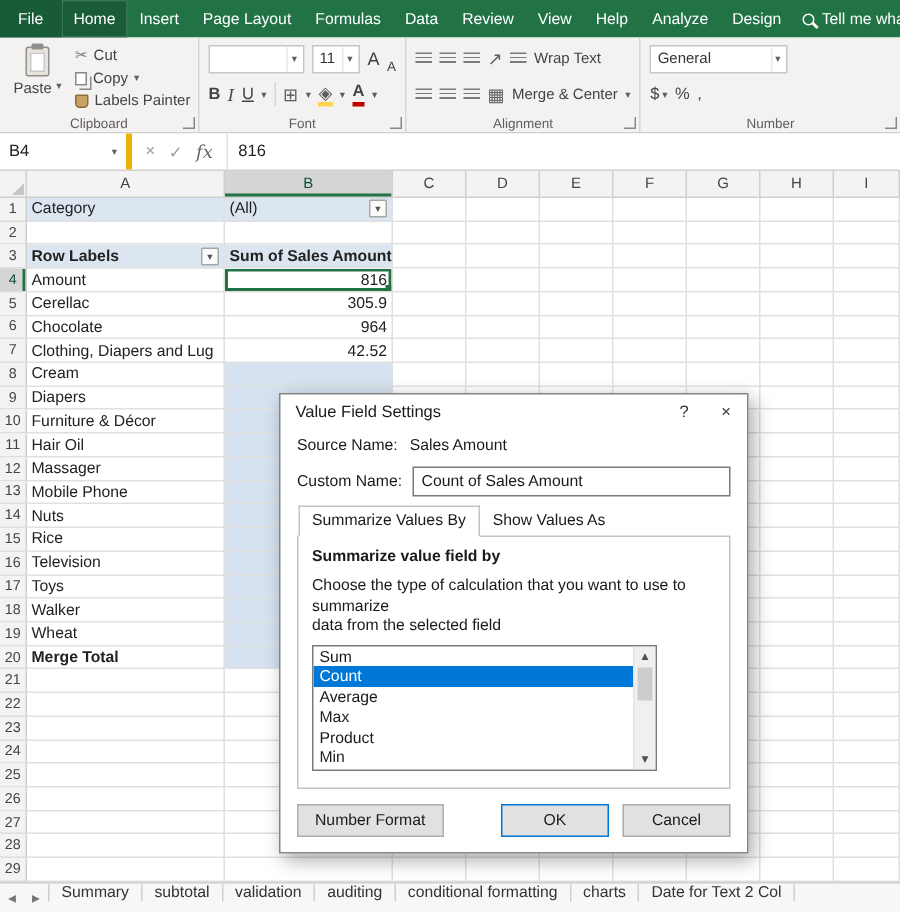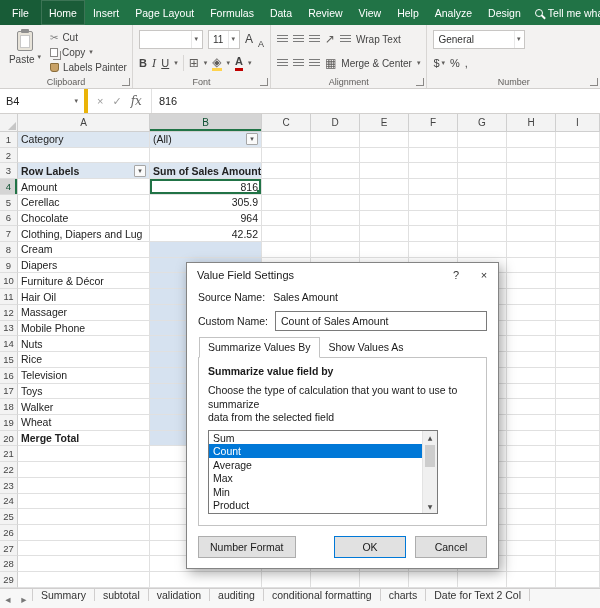--- a/index.html
+++ b/index.html
@@ -790,22 +790,22 @@
       <div class="dlg-panel">
         <div class="panel-title">Summarize value field by</div>
         <div class="panel-desc">Choose the type of calculation that you want to use to summarize
 data from the selected field</div>
         <div class="listbox">
           <div class="opts" id="lbopts">
               <div class="opt">Sum</div>
               <div class="opt sel">Count</div>
               <div class="opt">Average</div>
               <div class="opt">Max</div>
+              <div class="opt">Product</div>
               <div class="opt">Min</div>
-              <div class="opt">Product</div>
             </div>
           <div class="scrollbar">
             <span class="sb-arrow up uicon">▲</span>
             <span class="sb-thumb"></span>
             <span class="sb-arrow down uicon">▼</span>
           </div>
         </div>
       </div>
       <div class="dlg-buttons">
         <div class="btn">Number Format</div>

